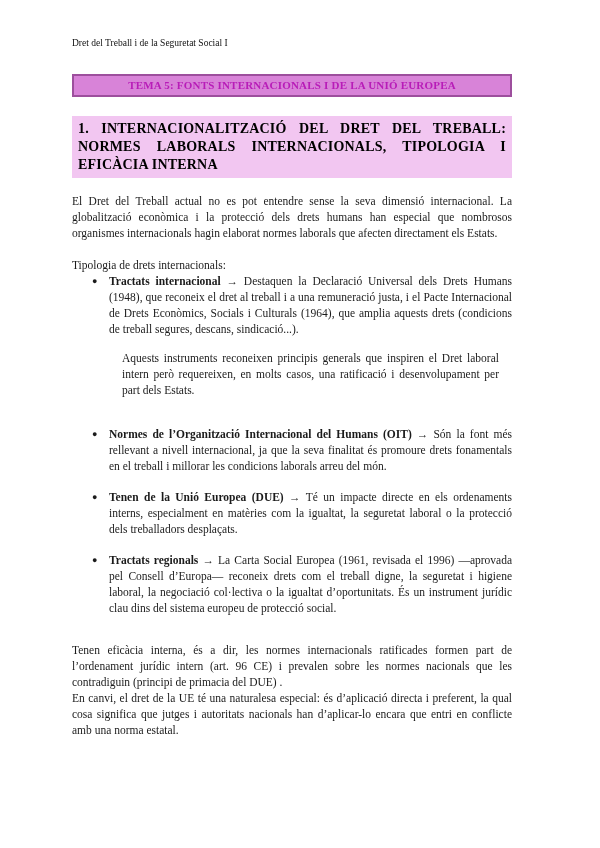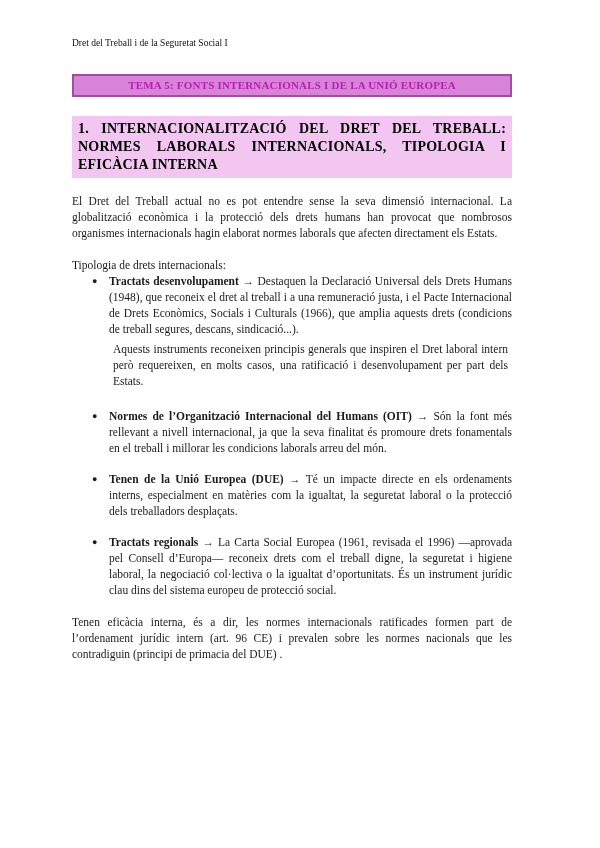--- a/index.html
+++ b/index.html
@@ -23,53 +23,53 @@
     letter-spacing:0.2px;
   }
   .body-copy{margin-top:15px;font-size:11.5px;line-height:16px;text-align:justify;}
   .para{margin:0 0 16px 0;}
   .typology-label{margin:0;}
   .bullets{margin:0;padding:0;list-style:none;}
   .bullet-item{display:flex;padding-left:20px;margin:0 0 15px 0;}
   .bullet-marker{flex:none;width:17px;font-size:9px;line-height:16px;}
   .bullet-body{flex:1;text-align:justify;}
   .bullet-lead{font-weight:bold;}
-  .bullet-note{margin:4px;}
+  .bullet-note{margin:13px;}
   .closing-p{margin:0;}
-  .closing-gap{margin-top:16px;}
+  .closing-gap{margin-top:26px;}
 </style>
 </head>
 <body>
 
 <div class="page">
 
   <div class="doc-header">
     <div>Dret del Treball i de la Seguretat Social I</div>
   </div>
 
   <div class="banner">
     <span>TEMA 5: FONTS INTERNACIONALS I DE LA UNIÓ EUROPEA</span>
   </div>
 
   <div class="section-heading">
     <span>1. INTERNACIONALITZACIÓ DEL DRET DEL TREBALL: NORMES LABORALS INTERNACIONALS, TIPOLOGIA I EFICÀCIA INTERNA</span>
   </div>
 
   <div class="body-copy">
 
-    <p class="para">El Dret del Treball actual no es pot entendre sense la seva dimensió internacional. La globalització econòmica i la protecció dels drets humans han provocat que nombrosos organismes internacionals hagin elaborat normes laborals que afecten directament els Estats.</p>
+    <p class="para">El Dret del Treball actual no es pot entendre sense la seva dimensió internacional. La globalització econòmica i la protecció dels drets humans han especial que nombrosos organismes internacionals hagin elaborat normes laborals que afecten directament els Estats.</p>
 
     <p class="typology-label">Tipologia de drets internacionals:</p>
 
     <div class="bullets">
 
       <div class="bullet-item">
         <span class="bullet-marker">●</span>
         <div class="bullet-body">
-          <div><span class="bullet-lead">Tractats desenvolupament</span> <span class="bullet-lead">→</span> <span>Destaquen la Declaració Universal dels Drets Humans (1948), que reconeix el dret al treball i a una remuneració justa, i el Pacte Internacional de Drets Econòmics, Socials i Culturals (1966), que amplia aquests drets (condicions de treball segures, descans, sindicació...).</span></div>
+          <div><span class="bullet-lead">Tractats internacional</span> <span class="bullet-lead">→</span> <span>Destaquen la Declaració Universal dels Drets Humans (1948), que reconeix el dret al treball i a una remuneració justa, i el Pacte Internacional de Drets Econòmics, Socials i Culturals (1964), que amplia aquests drets (condicions de treball segures, descans, sindicació...).</span></div>
           <div class="bullet-note">Aquests instruments reconeixen principis generals que inspiren el Dret laboral intern però requereixen, en molts casos, una ratificació i desenvolupament per part dels Estats.</div>
         </div>
       </div>
 
       <div class="bullet-item">
         <span class="bullet-marker">●</span>
         <div class="bullet-body">
           <div><span class="bullet-lead">Normes de l’Organització Internacional del Humans (OIT)</span> <span class="bullet-lead">→</span> <span>Són la font més rellevant a nivell internacional, ja que la seva finalitat és promoure drets fonamentals en el treball i millorar les condicions laborals arreu del món.</span></div>
         </div>
       </div>
@@ -84,16 +84,17 @@
       <div class="bullet-item">
         <span class="bullet-marker">●</span>
         <div class="bullet-body">
           <div><span class="bullet-lead">Tractats regionals</span> <span class="bullet-lead">→</span> <span>La Carta Social Europea (1961, revisada el 1996) —aprovada pel Consell d’Europa— reconeix drets com el treball digne, la seguretat i higiene laboral, la negociació col·lectiva o la igualtat d’oportunitats. És un instrument jurídic clau dins del sistema europeu de protecció social.</span></div>
         </div>
       </div>
 
     </div>
 
     <p class="closing-p closing-gap">Tenen eficàcia interna, és a dir, les normes internacionals ratificades formen part de l’ordenament jurídic intern (art. 96 CE) i prevalen sobre les normes nacionals que les contradiguin (principi de primacia del DUE) .</p>
+    <p class="closing-p">En canvi, el dret de la UE té una naturalesa especial: és d’aplicació directa i preferent, la qual cosa significa que jutges i autoritats nacionals han d’aplicar-lo encara que entri en conflicte amb una norma estatal.</p>
 
   </div>
 
 </div>
 
 </body></html>

